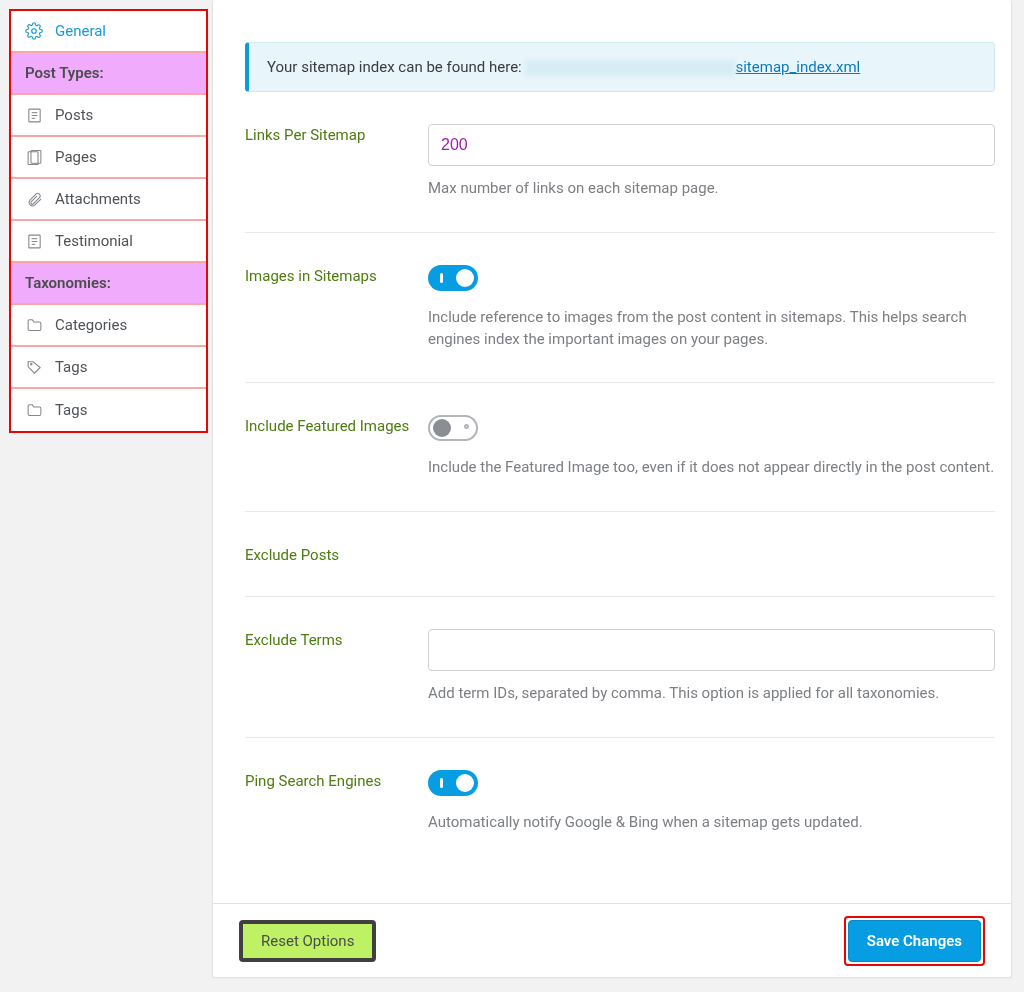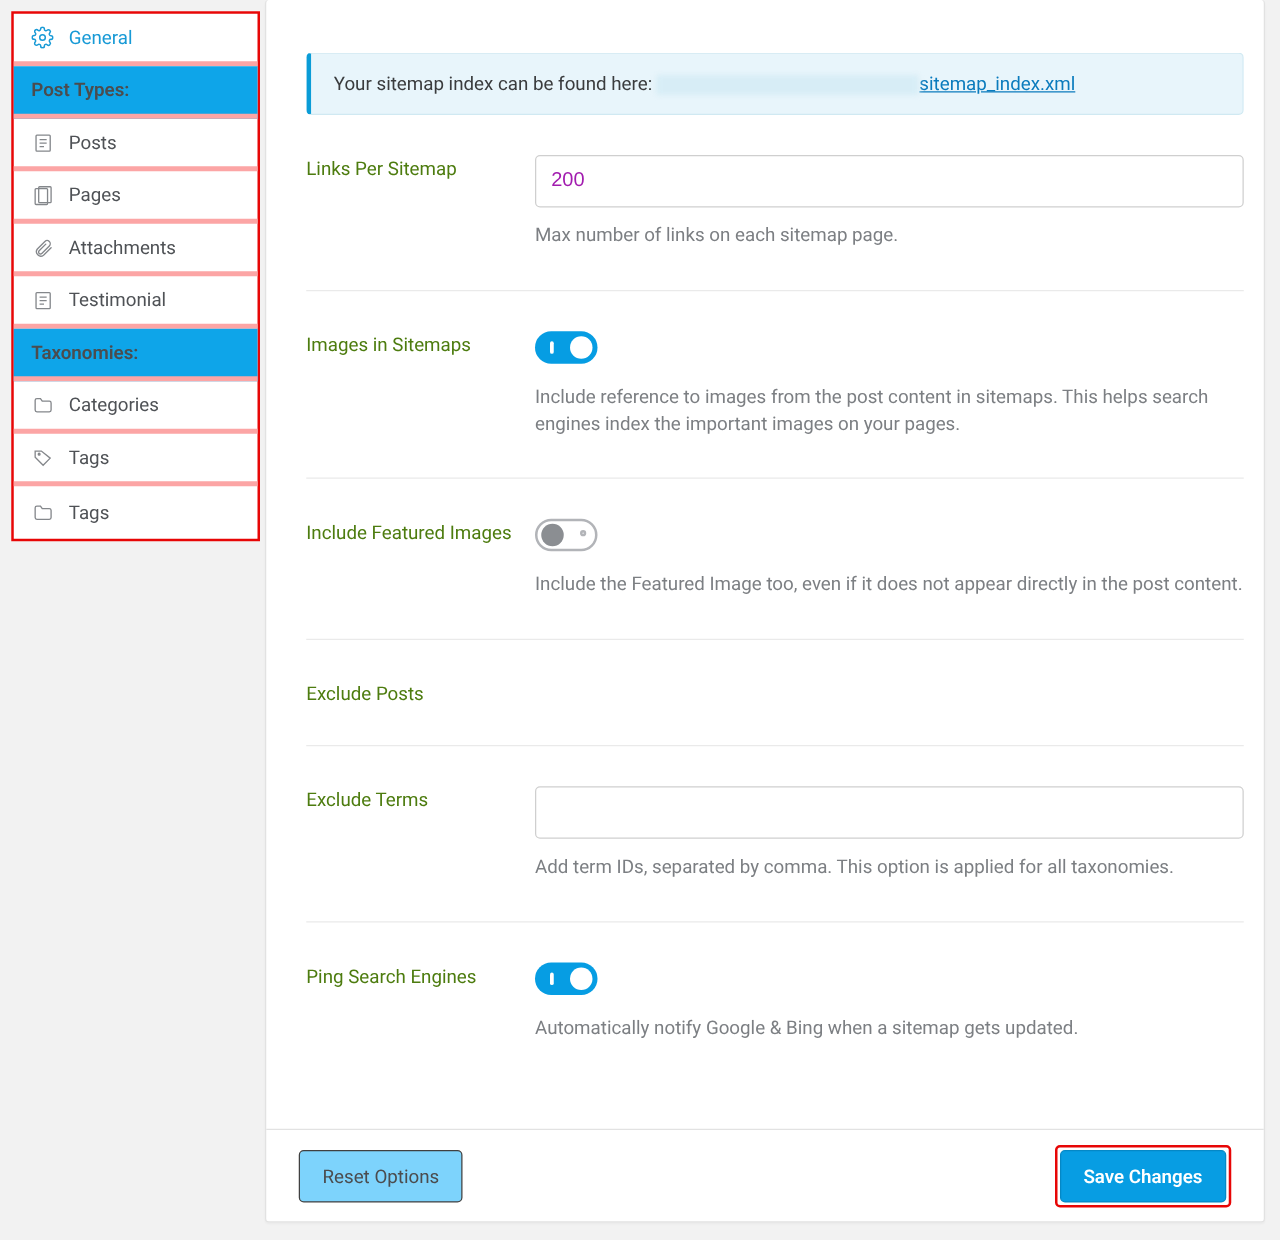--- a/index.html
+++ b/index.html
@@ -26,26 +26,26 @@
     width:199px;
     border:2px solid #e70606;
     background:#fff;
   }
   .sidebar .item, .sidebar .group{
     display:flex;
     align-items:center;
     height:42px;
     padding:0 14px;
     font-size:15px;
-    border-bottom:4px solid #fca5a5;
+    border-bottom:2px solid #fca5a5;
     cursor:pointer;
   }
   .sidebar .item:last-child{ border-bottom:none; }
   .sidebar .group{
-    background:#0ea5e9;
+    background:#f0abfc;
     font-weight:600;
     color:#4b4c4e;
     cursor:default;
   }
   .sidebar .item .icon{
     width:18px; height:18px;
     margin-right:12px;
     display:inline-flex;
     align-items:center;
     justify-content:center;
@@ -176,22 +176,22 @@
     border-radius:4px;
     padding:0 18px;
     font-size:15px;
     cursor:pointer;
     display:inline-flex;
     align-items:center;
     justify-content:center;
     font-family:inherit;
   }
   .btn-secondary{
-    background:#7dd3fc;
-    border:1px solid #404040;
+    background:#bef264;
+    border:4px solid #404040;
     color:#4b4c4e;
   }
   .btn-primary{
     background:#079de3;
     border:1px solid #0488c6;
     color:#fff;
     font-weight:600;
   }
   .highlight-red{
     border:2px solid #e70606;

